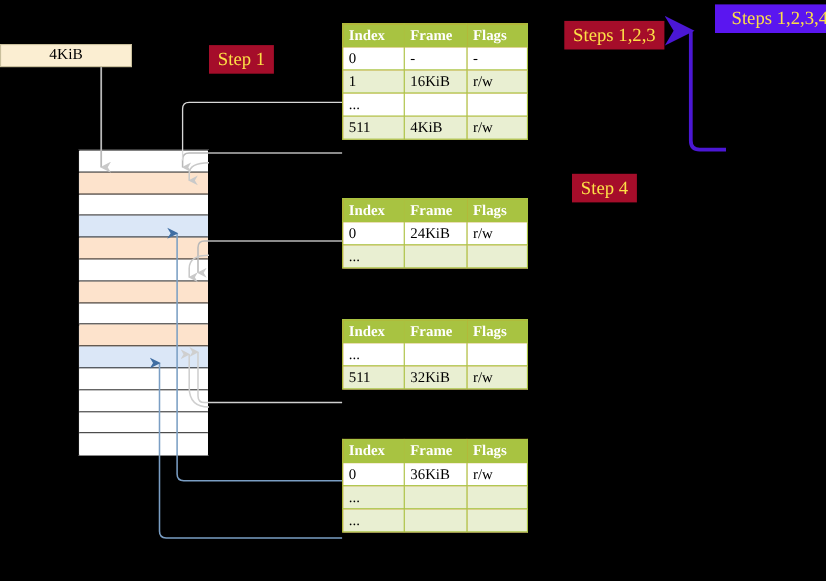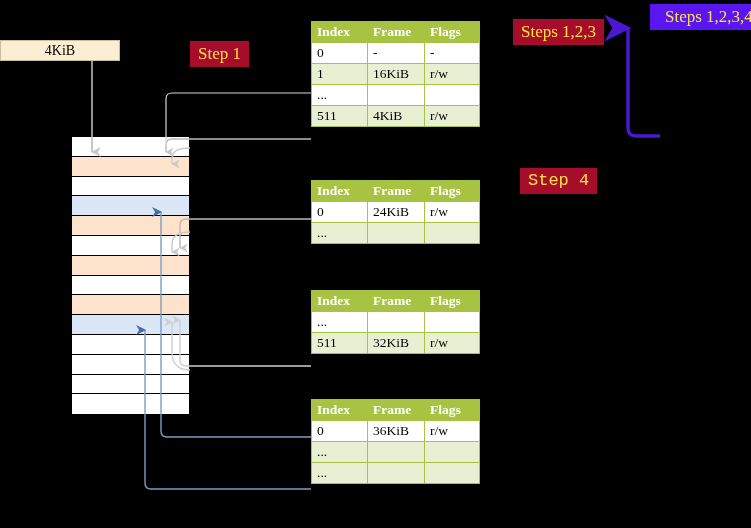--- a/index.html
+++ b/index.html
@@ -57,21 +57,21 @@
 <body>
 
 <div class="canvas">
 
   <div class="badge red" style="left:190px;top:41px;">Step 1</div>
 
   <div class="badge red" style="left:513px;top:19px;">Steps 1,2,3</div>
 
   <div class="badge blue" style="left:650px;top:4px;padding-left:15px;">Steps 1,2,3,4</div>
 
-  <div class="badge red" style="left:520px;top:168px;font-family:Liberation Mono, monospace;">Step 4</div>
+  <div class="badge red" style="left:520px;top:158px;">Step 4</div>
 
   <div class="kib-box">
     <span>4KiB</span>
   </div>
 
   <div class="memgrid" id="memgrid">
       <div class="memrow plain"></div>
       <div class="memrow orange"></div>
       <div class="memrow plain"></div>
       <div class="memrow bluefill"></div>

